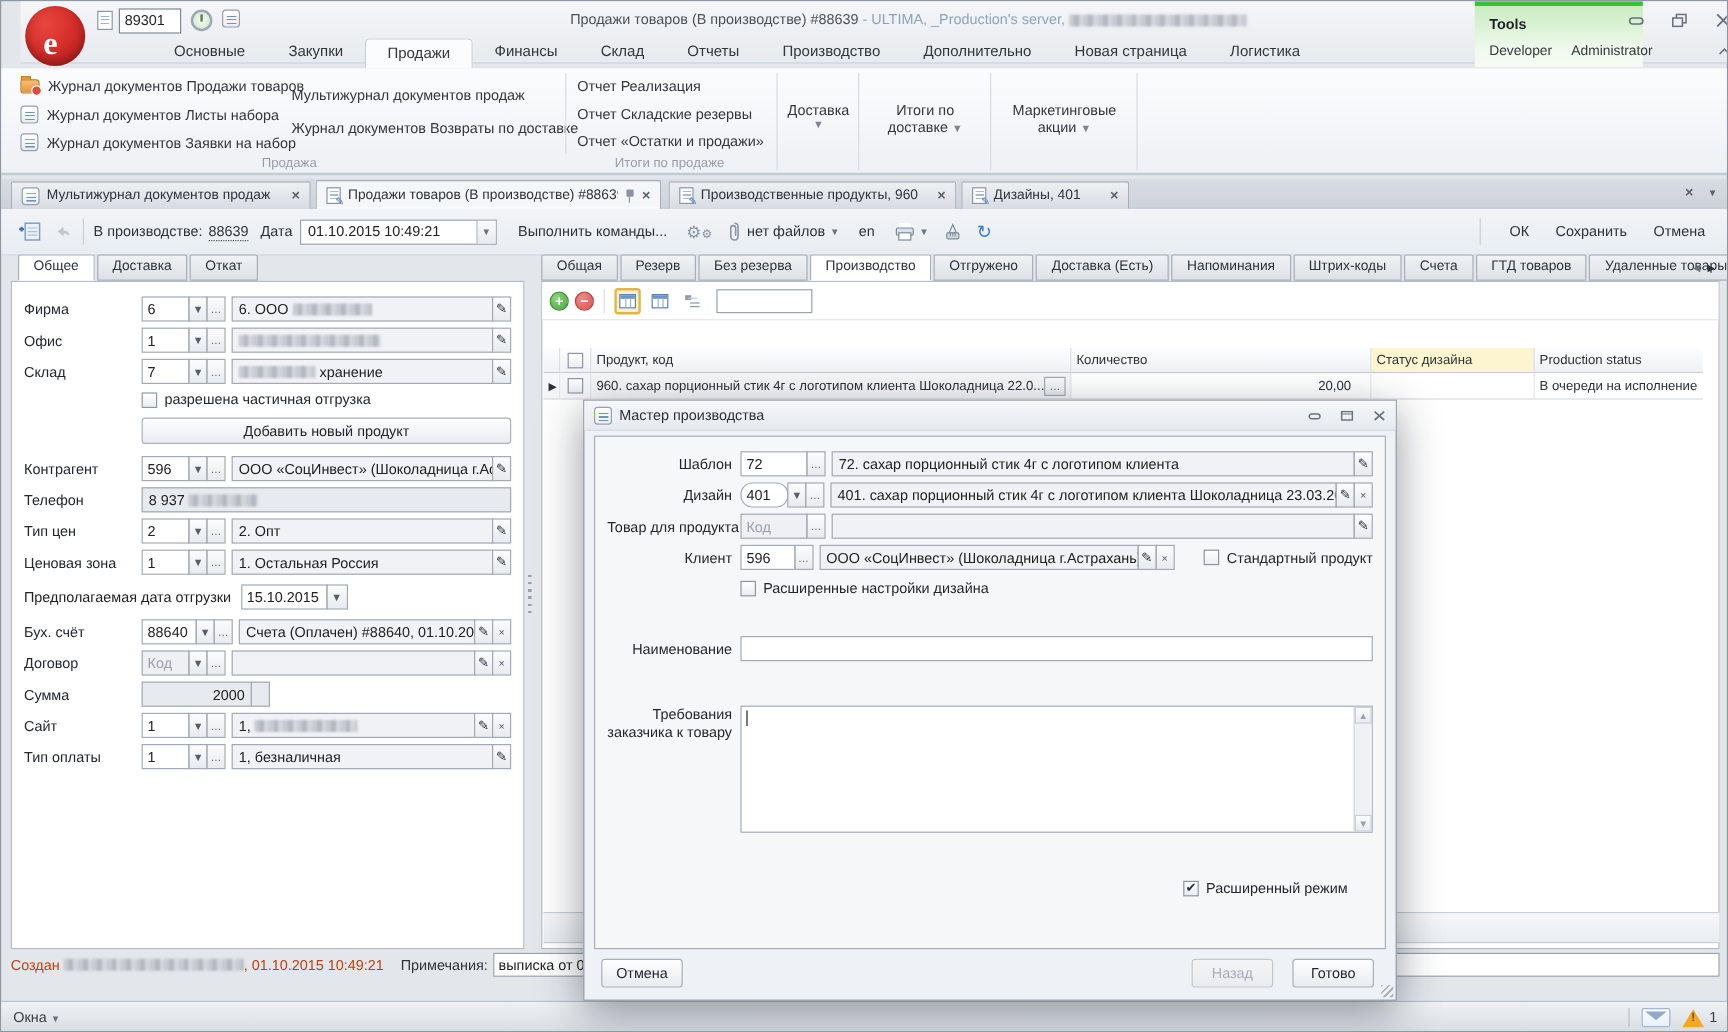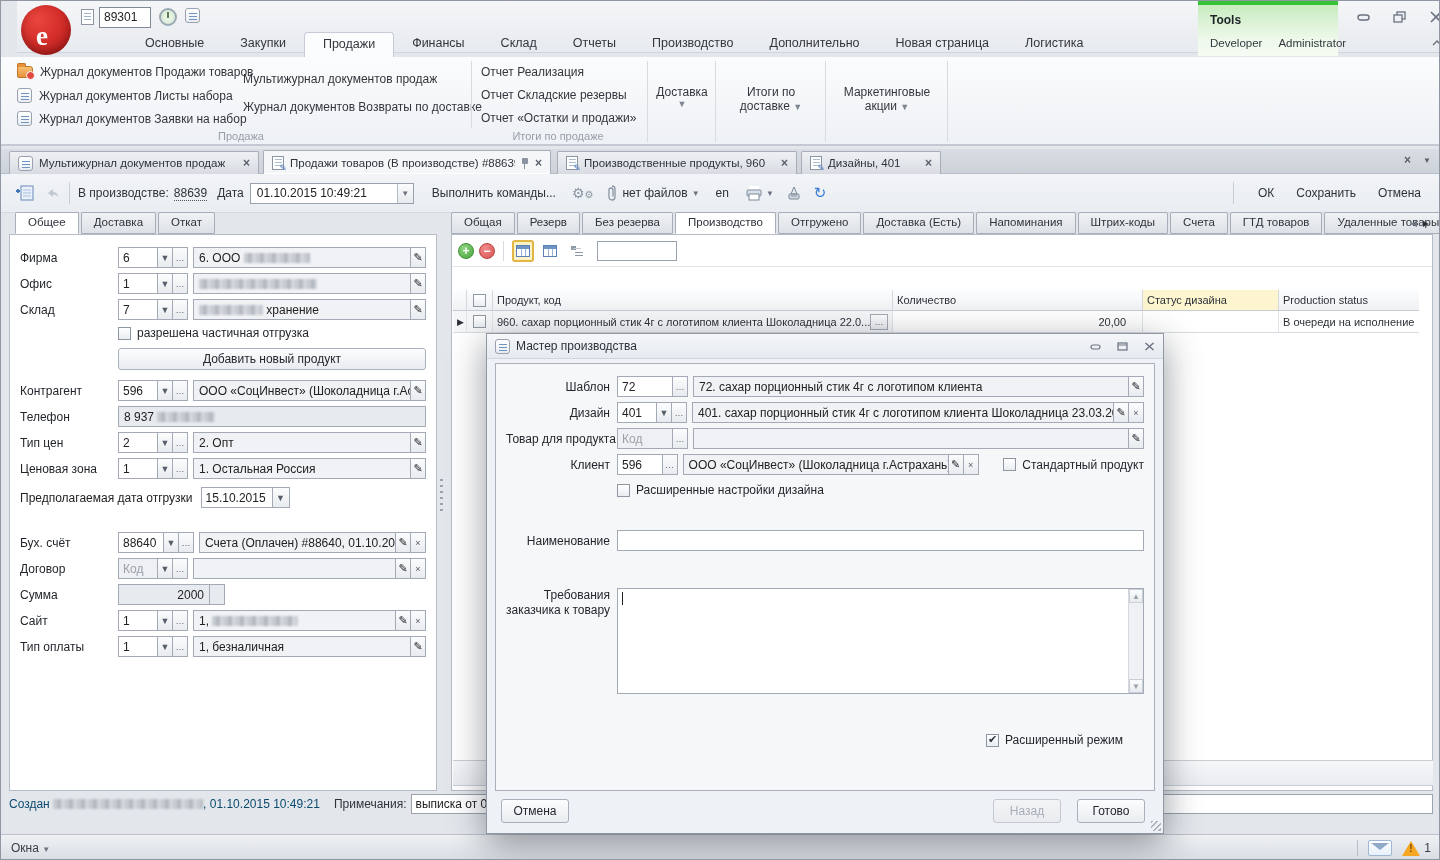--- a/index.html
+++ b/index.html
@@ -30,21 +30,21 @@
   .licon { display:inline-block; width:15px; height:15px; border:1px solid #98a1ad; border-radius:3px;
     background:linear-gradient(#ffffff,#e9edf2); position:relative; }
   .licon::after { content:""; position:absolute; left:3px; top:4px; width:8px; height:7px;
     background:repeating-linear-gradient(#6f94c4 0 1px, transparent 1px 3px); }
   .app-title { position:absolute; left:360px; top:8px; width:760px; text-align:center; font-size:12px;
     color:#4c5158; white-space:nowrap; }
   .app-title .suffix { color:#8aa4c0; }
   .rdt { display:inline-block; height:10px; vertical-align:middle; border-radius:1px;
     background:repeating-linear-gradient(90deg,#c7cbd1 0 4px,#b4b9c1 4px 8px,#d3d7dc 8px 12px);
     filter:blur(1px); }
-  .tools-panel { position:absolute; left:1181px; top:0; width:140px; height:55px;
+  .tools-panel { position:absolute; left:1212px; top:0; width:140px; height:55px;
     background:linear-gradient(#c8ecbf,#eff9ec 70%,#f6fbf4); border-top:4px solid #37c337; }
   .tools-title { position:absolute; left:12px; top:8px; font-weight:bold; color:#1f2328; }
   .tools-tabs { position:absolute; left:12px; top:32px; display:flex; gap:16px; color:#34383d; font-size:11.5px; }
   .winbtns { position:absolute; right:14px; top:10px; display:flex; gap:22px; }
   .winbtn { width:14px; height:12px; position:relative; cursor:default; }
   .ribbon-collapse { position:absolute; right:14px; top:38px; color:#6a7280; }
   
   .menubar { position:absolute; left:110px; top:31px; height:25px; display:flex; }
   .menu-item { padding:4px 18px 5px; font-size:12.5px; color:#33373d; white-space:nowrap; }
   .menu-item.active { background:#fbfcfd; border:1px solid #c6ccd5; border-bottom:none;
@@ -151,21 +151,21 @@
   .gc { height:22px; border-right:1px solid #e0e3e8; border-bottom:1px solid #d8dce2;
     display:flex; align-items:center; padding:0 4px; white-space:nowrap; overflow:hidden; background:#f5f6f8; }
   .gc.white { background:#fff; }
   .gc .mini-ell { width:18px; height:16px; border:1px solid #a3aab5; margin-left:auto; flex:none;
     background:linear-gradient(#fbfcfd,#e8ebef); display:flex; align-items:center; justify-content:center; font-size:9px; color:#555e69; }
   .rowsel { color:#2c3138; font-size:9px; }
   .rp-bottom-strip { position:absolute; left:1px; bottom:4px; width:980px; height:26px;
     background:linear-gradient(#f6f7f9,#e9ecf0); border-top:1px solid #c9cfd7; border-bottom:1px solid #c9cfd7; }
   
   .status-row { position:absolute; left:8px; top:792px; width:1424px; height:21px; display:flex; align-items:center; }
-  .status-created { color:#0c4a6e; white-space:nowrap; }
+  .status-created { color:#c2410c; white-space:nowrap; }
   .notes-label { margin-left:14px; color:#2e3338; white-space:nowrap; }
   .notes-input { margin-left:4px; flex:1; height:20px; border:1px solid #9aa2ae; background:#fff;
     padding:0 4px; display:flex; align-items:center; white-space:nowrap; overflow:hidden; }
   
   .bottom-bar { position:absolute; left:0; top:833px; width:1440px; height:27px;
     background:linear-gradient(#eff1f4,#d8dde3); border-top:1px solid #bac1ca;
     display:flex; align-items:center; padding:0 10px; color:#3b4046; }
   .bb-right { margin-left:auto; display:flex; align-items:center; gap:10px; }
   .bb-sep { width:1px; height:16px; background:#b9c0c9; }
   .env-icon { width:24px; height:16px; border:1px solid #9fb6d4; border-radius:2px;
@@ -204,20 +204,23 @@
 </head>
 <body>
 
 <div id="app">
 
   <div class="titlebar">
     <div class="qdoc-icon"></div>
     <div class="quick-input">89301</div>
     <div class="clock-btn"></div>
     <div class="lic-btn"><span class="licon"></span></div>
+    <div class="app-title">
+      <span>Продажи товаров (В производстве) #88639</span><span class="suffix"> - ULTIMA, _Production's server, </span><span class="rdt" style="width:148px"></span>
+    </div>
     <div class="tools-panel">
       <div class="tools-title">Tools</div>
       <div class="tools-tabs">
         <span>Developer</span>
         <span>Administrator</span>
       </div>
     </div>
     <div class="winbtns">
       <span class="winbtn">
           <svg width="14" height="12">
@@ -475,21 +478,21 @@
         </span>
       <span class="aff edit">✎</span>
     </div>
 
     <div class="frow" style="margin-top:8px;">
       <span style="font-size:12px; white-space:nowrap;">Предполагаемая дата отгрузки</span>
       <span class="codein" style="width:72px; margin-left:8px;">15.10.2015</span>
       <span class="aff" style="width:18px;">▼</span>
     </div>
 
-    <div class="frow" style="margin-top:24px;">
+    <div class="frow" style="margin-top:8px;">
       <span class="flabel">Бух. счёт</span>
       <span class="codein" style="width:46px;">88640</span>
       <span class="aff">▼</span>
       <span class="aff">…</span>
       <span class="txtfield">
           <span>Счета (Оплачен) #88640, 01.10.2015</span>
         </span>
       <span class="aff edit">✎</span>
       <span class="aff">×</span>
     </div>
@@ -653,21 +656,21 @@
         <span class="codein" style="width:56px;">72</span>
         <span class="aff">…</span>
         <span class="txtfield">
             <span>72. сахар порционный стик 4г с логотипом клиента</span>
           </span>
         <span class="aff edit">✎</span>
       </div>
 
       <div class="dlg-row" style="top:38px;">
         <span class="dlg-label">Дизайн</span>
-        <span class="codein" style="width:40px;">401</span>
+        <span class="codein" style="width:40px;border-radius:10px;">401</span>
         <span class="aff">▼</span>
         <span class="aff">…</span>
         <span class="txtfield">
             <span>401. сахар порционный стик 4г с логотипом клиента Шоколадница 23.03.2015</span>
           </span>
         <span class="aff edit">✎</span>
         <span class="aff">×</span>
       </div>
 
       <div class="dlg-row" style="top:64px;">

